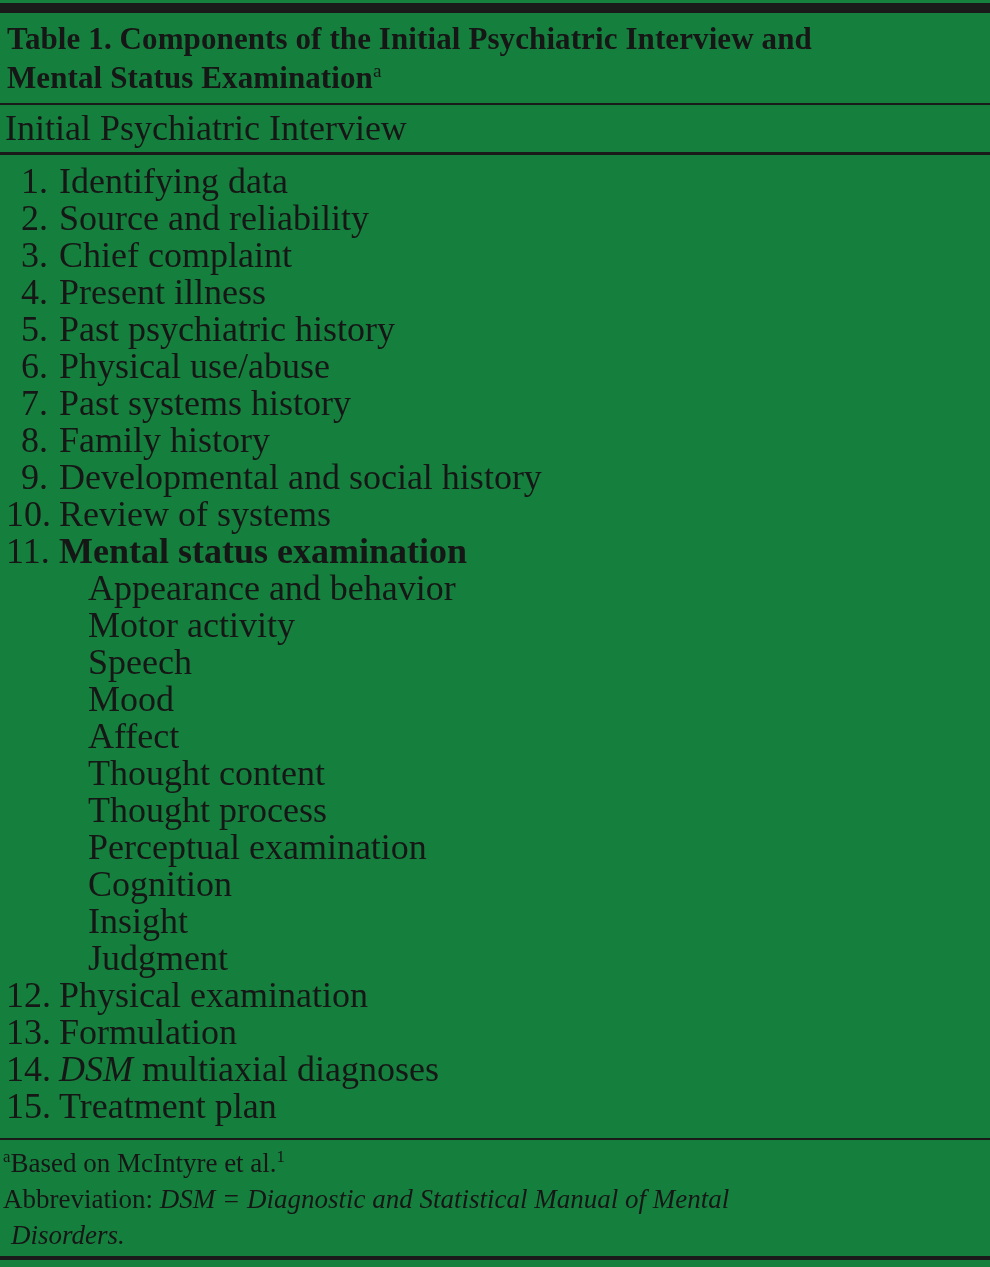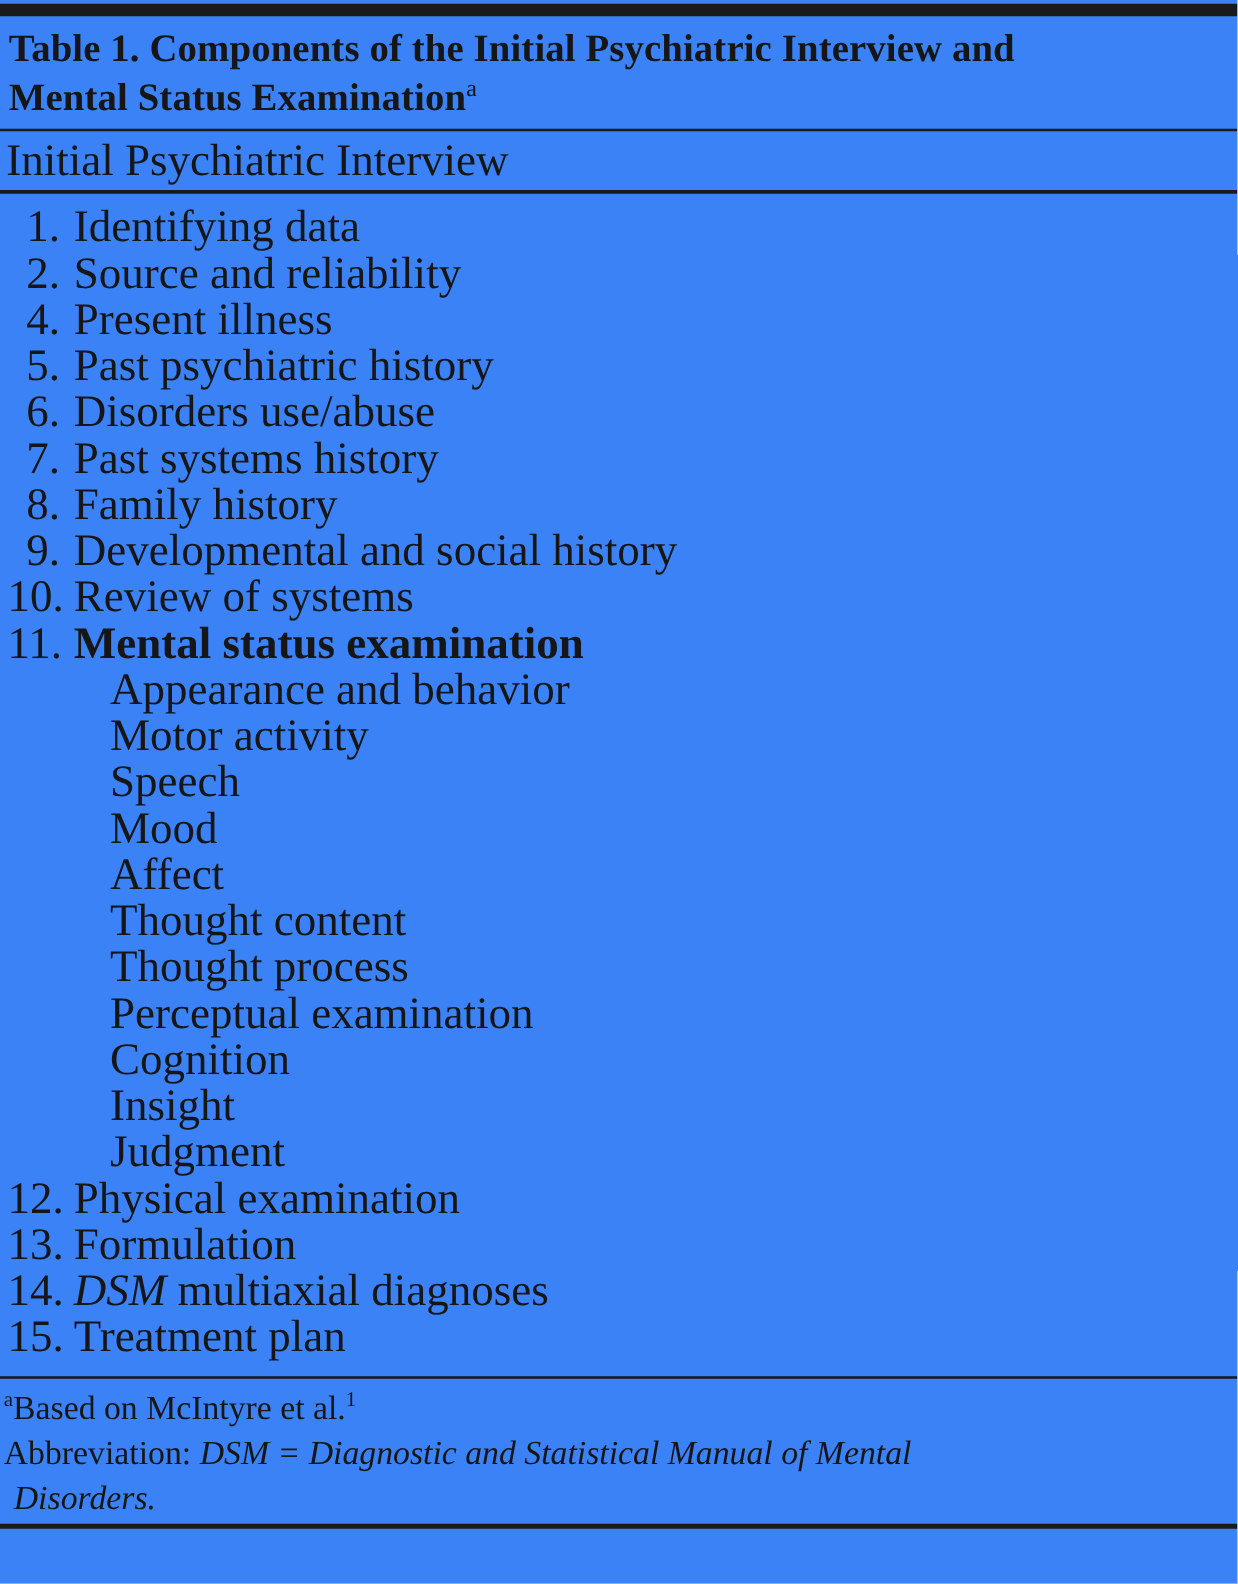--- a/index.html
+++ b/index.html
@@ -1,21 +1,21 @@
 <!DOCTYPE html>
 <html><head>
 <meta charset="utf-8">
 <style>
   html, body { margin:0; padding:0; background:#ffffff; }
   .page {
     position: relative;
     width: 990px;
     height: 1267px;
     box-sizing: border-box;
-    background: #3b82f6;
+    background: #15803d;
     color: #161616;
     font-family: "Liberation Serif", "DejaVu Serif", serif;
     overflow: hidden;
   }
   .rule { background:#1a1a1a; width:100%; }
   .topbar { height:10px; margin-top:3px; }
   .thin  { height:2px; }
   .mid   { height:3px; }
   .bottom{ height:4px; }
 
@@ -75,23 +75,24 @@
 
   <div class="rule thin"></div>
 
   <div class="colheader">Initial Psychiatric Interview</div>
 
   <div class="rule mid"></div>
 
   <div class="list">
       <div class="row"><span class="num">1.</span><span><span>Identifying data</span></span></div>
       <div class="row"><span class="num">2.</span><span><span>Source and reliability</span></span></div>
+      <div class="row"><span class="num">3.</span><span><span>Chief complaint</span></span></div>
       <div class="row"><span class="num">4.</span><span><span>Present illness</span></span></div>
       <div class="row"><span class="num">5.</span><span><span>Past psychiatric history</span></span></div>
-      <div class="row"><span class="num">6.</span><span><span>Disorders use/abuse</span></span></div>
+      <div class="row"><span class="num">6.</span><span><span>Physical use/abuse</span></span></div>
       <div class="row"><span class="num">7.</span><span><span>Past systems history</span></span></div>
       <div class="row"><span class="num">8.</span><span><span>Family history</span></span></div>
       <div class="row"><span class="num">9.</span><span><span>Developmental and social history</span></span></div>
       <div class="row"><span class="num">10.</span><span><span>Review of systems</span></span></div>
       <div class="row"><span class="num">11.</span><span><span class="b">Mental status examination</span></span></div>
       <div class="subrow">Appearance and behavior</div>
       <div class="subrow">Motor activity</div>
       <div class="subrow">Speech</div>
       <div class="subrow">Mood</div>
       <div class="subrow">Affect</div>

